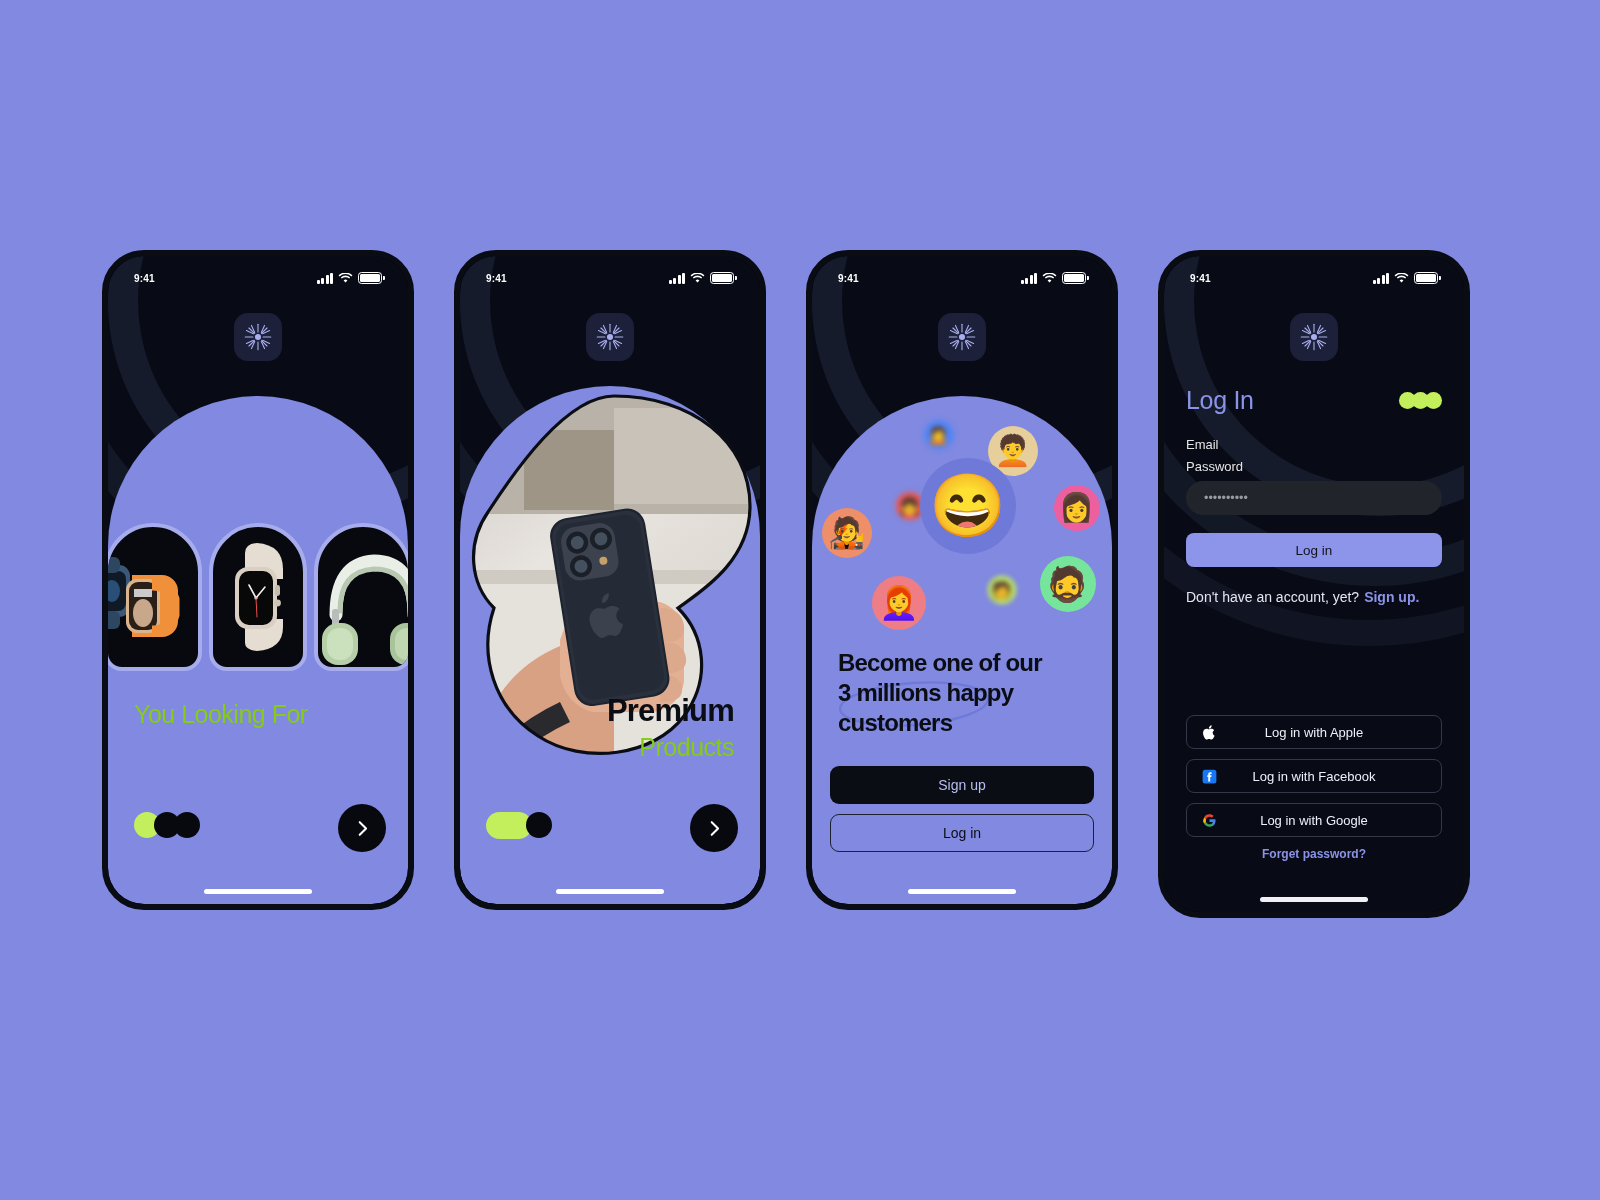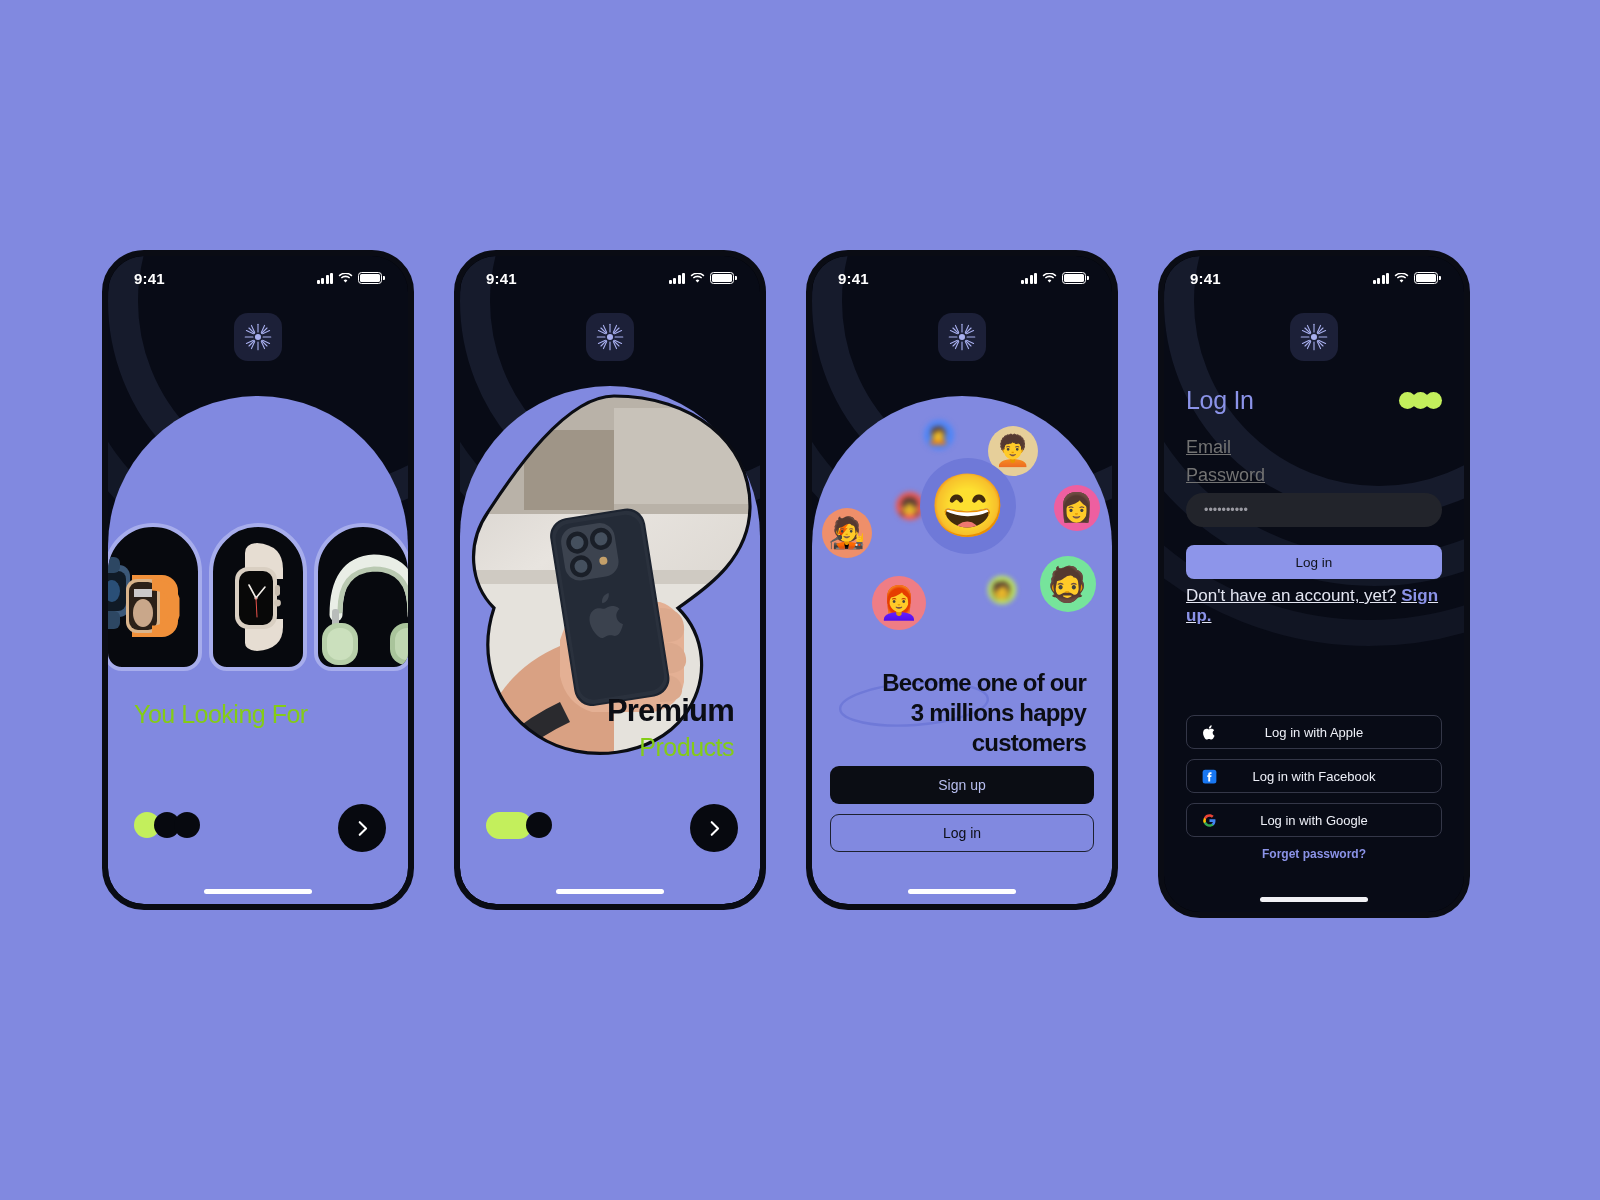--- a/index.html
+++ b/index.html
@@ -74,21 +74,21 @@
     position: absolute;
     top: 0; left: 0; right: 0;
     height: 44px;
     display: flex;
     align-items: center;
     justify-content: space-between;
     padding: 0 26px;
     z-index: 6;
     color: #fff;
   }
-  .clock { font-size: 15px; font-weight: bold; letter-spacing: .2px; }
+  .clock { font-size: 10px; font-weight: bold; letter-spacing: .2px; }
   .sysicons { display: flex; align-items: center; gap: 5px; }
   .bars { display: flex; align-items: flex-end; gap: 1.5px; height: 11px; }
   .bars i { display: block; width: 3px; background: #fff; border-radius: 1px; }
   .bars i:nth-child(1) { height: 4px; }
   .bars i:nth-child(2) { height: 6px; }
   .bars i:nth-child(3) { height: 8.5px; }
   .bars i:nth-child(4) { height: 11px; }
   .battery {
     width: 24px; height: 12px;
     border: 1.4px solid #fff;
@@ -294,25 +294,24 @@
   .greendots { display: flex; align-items: center; }
   .greendots i {
     display: block;
     width: 17px; height: 17px;
     border-radius: 50%;
     background: #c3ef5c;
   }
   .greendots i + i { margin-left: -4px; }
 
   .field-label {
-    font-size: 18px;
-    color: #737373;
+    font-size: 13px;
+    color: #e5e5e5;
     margin-bottom: 7px;
     display: block;
-    text-decoration: underline;
   }
   .field-input {
     width: 100%;
     height: 34px;
     border-radius: 17px;
     background: #22242b;
     border: none;
     padding: 0 18px;
     color: #9a9aa2;
     font-size: 12.5px;
@@ -329,24 +328,23 @@
     margin-top: 18px;
     border-radius: 8px;
     background: #8d95ea;
     color: #10121c;
     font-size: 13.5px;
     border: none;
     cursor: pointer;
     font-family: "Liberation Sans", sans-serif;
   }
   .signup-line {
-    margin-top: 7px;
-    font-size: 17px;
+    margin-top: 22px;
+    font-size: 14px;
     color: #e4e6f2;
-    text-decoration: underline;
   }
   .signup-line a {
     color: #8b93e8;
     font-weight: bold;
     text-decoration: none;
     margin-left: 5px;
   }
 
   .social-stack {
     position: absolute;
@@ -734,21 +732,21 @@
           </div>
         <div class="av" style="left:60px; top:168px; width:54px; height:54px; background:#ef7d85;">
             <span style="font-size:32px">👩‍🦰</span>
           </div>
       </div>
 
       <svg class="ellipse-mark" style="left:22px; top:422px;" width="160" height="52" viewBox="0 0 160 52">
         <ellipse cx="80" cy="26" rx="74" ry="21" fill="none" stroke="#6f79d8" stroke-width="2.4" transform="rotate(-4 80 26)"></ellipse>
       </svg>
 
-      <div class="headings" style="top: 412px; text-align:right;">
+      <div class="headings" style="top: 392px; text-align:left;">
         <div class="h-main" style="font-size:24px; line-height:1.24;">Become one of our</div>
         <div class="h-main" style="font-size:24px; line-height:1.24;">3 millions happy</div>
         <div class="h-main" style="font-size:24px; line-height:1.24;">customers</div>
       </div>
 
       <div class="ctas">
         <button class="btn-solid-dark">Sign up</button>
         <button class="btn-outline-dark">Log in</button>
       </div>
 

